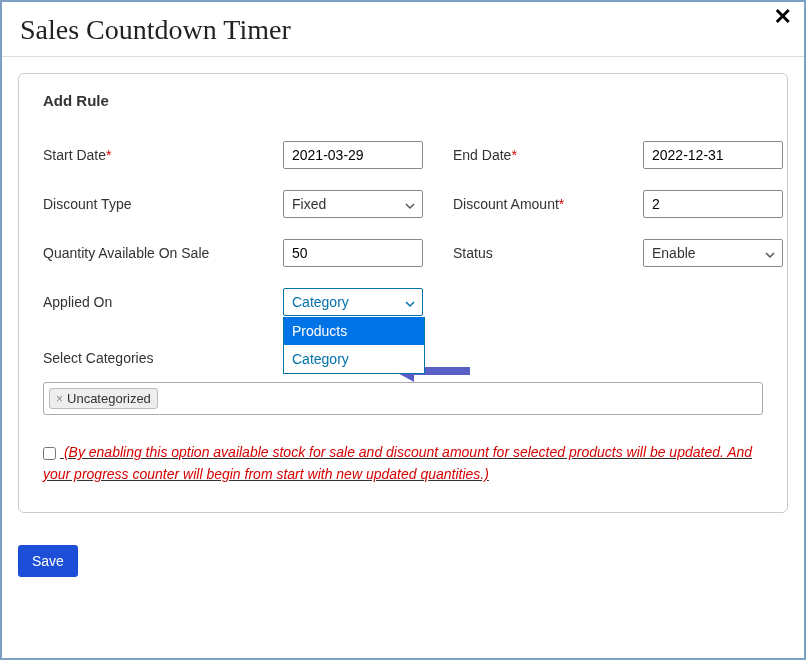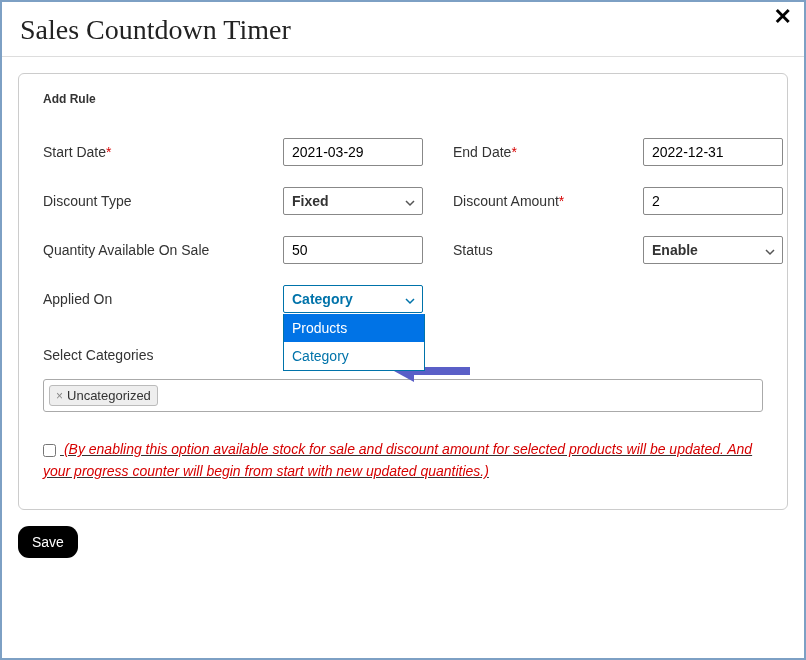--- a/index.html
+++ b/index.html
@@ -2,43 +2,43 @@
 <html><head>
 <meta charset="utf-8">
 <style>
 * { box-sizing: border-box; margin: 0; padding: 0; }
 body { font-family: Arial, sans-serif; font-size: 14px; color: #333; background: #fff; }
 .modal { width: 806px; height: 660px; border: 2px solid #7da0c4; position: relative; padding: 0; }
 .modal-header { padding: 12px 18px 10px; border-bottom: 1px solid #ddd; position: relative; }
 .modal-title { font-family: Georgia, serif; font-size: 28px; font-weight: normal; color: #222; }
 .close-btn { position: absolute; top: 4px; right: 12px; font-size: 22px; font-weight: bold; cursor: pointer; background: none; border: none; color: #000; line-height: 1; }
 .card { margin: 16px; border: 1px solid #ccc; border-radius: 6px; padding: 18px 24px 26px; position: relative; }
-.card-title { font-weight: bold; font-size: 12px; margin-bottom: 32px; }
+.card-title { font-weight: bold; font-size: 15px; margin-bottom: 32px; }
 .form-grid { display: grid; grid-template-columns: 210px 170px 30px 160px 170px; row-gap: 21px; align-items: center; margin-bottom: 34px; }
 .lbl { font-size: 14px; color: #333; }
 .req { color: #d60000; }
 .input-text, .select-box { width: 140px; height: 28px; border: 1px solid #888; border-radius: 2px; padding: 0 8px; font-size: 14px; margin-left: 30px; }
 .select-box { display: flex; align-items: center; justify-content: space-between; cursor: pointer; position: relative; }
 .select-box.open { border: 1px solid #0073aa; }
-.select-val { color: #333; font-weight: bold; }
+.select-val { color: #333; }
 .select-box.open .select-val { color: #0073aa; }
 .chevron { width: 10px; height: 10px; }
 .chevron svg { width: 12px; height: 12px; }
 .dropdown { position: absolute; top: 28px; left: -1px; width: 142px; border: 1px solid #0073aa; border-top: none; background: #c2410c; z-index: 10; }
 .dropdown-item { padding: 6px 8px; font-size: 14px; cursor: pointer; }
 .dropdown-item.highlighted { background: #0073e6; color: #fff; }
 .dropdown-item.normal { color: #0073aa; background: #fff; }
 .sel-cat-row { margin-bottom: 14px; }
 .token-box { border: 1px solid #aaa; border-radius: 3px; padding: 5px; }
 .token { display: inline-flex; align-items: center; border: 1px solid #bbb; background: #eee; border-radius: 3px; padding: 2px 6px; font-size: 13px; gap: 4px; }
 .token-x { color: #888; font-size: 12px; cursor: pointer; }
 .checkbox-row { margin-top: 26px; line-height: 1.6; text-decoration: underline; }
 .checkbox-row input { vertical-align: middle; margin-right: 4px; }
 .checkbox-note { color: #d60000; font-style: italic; font-size: 14px; }
-.save-btn { margin: 0 0 14px 16px; background: #000000; color: #fff; border: none; padding: 8px 14px; border-radius: 11px; font-size: 14px; cursor: pointer; }
+.save-btn { margin: 16px 0 14px 16px; background: #1d4ed8; color: #fff; border: none; padding: 8px 14px; border-radius: 3px; font-size: 14px; cursor: pointer; }
 .arrow-annot { position: absolute; top: 354px; left: 390px; pointer-events: none; }
 .arrow-annot svg { width: 90px; height: 30px; }
 .w140 { width: 140px; }
 </style>
 </head>
 <body>
 
 <div class="modal">
   <div class="modal-header">
     <div class="modal-title">Sales Countdown Timer</div>

